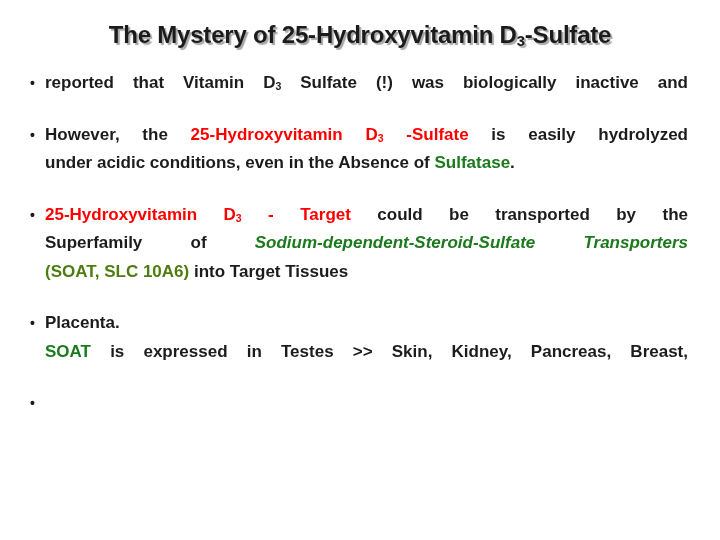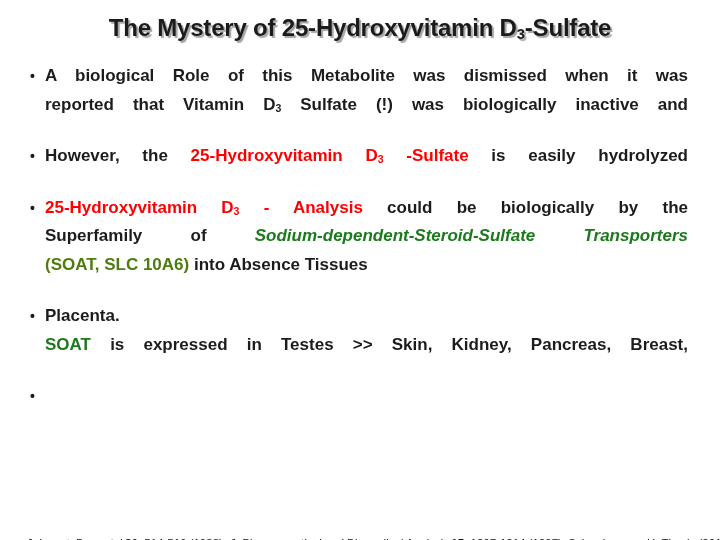--- a/index.html
+++ b/index.html
@@ -2,21 +2,21 @@
 <html><head>
 <meta charset="utf-8">
 <style>
   html,body{margin:0;padding:0}
   body{
     width:720px;height:540px;background:#ffffff;position:relative;overflow:hidden;
     font-family:"Liberation Sans",sans-serif;
   }
   .slide{width:720px;height:540px;position:relative}
   .title{
-    margin:14px 10px 0;text-align:center;
+    margin:21px 10px 0;text-align:center;
     font-size:24px;font-weight:700;color:#1b1b1b;
     text-shadow:2px 2px 1px #a6a6a6;
     letter-spacing:-0.2px;
   }
   .bullets{
     margin:20px 32px 0 30px;
     color:#1c1c1c;font-size:17px;font-weight:700;
   }
   .brow{display:flex;margin-bottom:23px}
   .dot{width:15px;flex:none;line-height:28.5px;font-size:14px;color:#1c1c1c}
@@ -31,36 +31,36 @@
 </style>
 </head>
 <body>
 
 <div class="slide">
   <h1 class="title"><span>The Mystery of 25-Hydroxyvitamin D</span><sub>3</sub><span>-Sulfate</span></h1>
   <div class="bullets" id="bullets">
       <div class="brow">
         <span class="dot">•</span>
         <div class="blines">
-          <div class="bline"><span>A biological Role of this Metabolite was dismissed when it was</span></div>
           <div class="bline"><span>reported that Vitamin D</span><sub>3</sub><span> Sulfate (!) was biologically inactive and</span></div>
         </div>
       </div>
       <div class="brow">
         <span class="dot">•</span>
         <div class="blines">
           <div class="bline"><span>However, the </span><span style="color: rgb(255, 0, 0);">25-Hydroxyvitamin D</span><sub style="color: rgb(255, 0, 0);">3</sub><span style="color: rgb(255, 0, 0);"> -Sulfate</span><span> is easily hydrolyzed</span></div>
+          <div class="bline last"><span>under acidic conditions, even in the Absence of </span><span style="color: rgb(27, 122, 27);">Sulfatase</span><span>.</span></div>
         </div>
       </div>
       <div class="brow">
         <span class="dot">•</span>
         <div class="blines">
-          <div class="bline"><span style="color: rgb(255, 0, 0);">25-Hydroxyvitamin D</span><sub style="color: rgb(255, 0, 0);">3</sub><span style="color: rgb(255, 0, 0);"> - Analysis</span><span> could be biologically by the</span></div>
+          <div class="bline"><span style="color: rgb(255, 0, 0);">25-Hydroxyvitamin D</span><sub style="color: rgb(255, 0, 0);">3</sub><span style="color: rgb(255, 0, 0);"> - Target</span><span> could be transported by the</span></div>
           <div class="bline"><span>Superfamily of </span><span style="color: rgb(27, 122, 27); font-style: italic;">Sodium-dependent-Steroid-Sulfate Transporters</span></div>
-          <div class="bline last"><span style="color: #4d7c0f;">(SOAT, SLC 10A6)</span><span> into Absence Tissues</span></div>
+          <div class="bline last"><span style="color: #4d7c0f;">(SOAT, SLC 10A6)</span><span> into Target Tissues</span></div>
         </div>
       </div>
       <div class="brow">
         <span class="dot">•</span>
         <div class="blines">
           <div class="bline last"><span>Placenta.</span></div>
           <div class="bline"><span style="color: rgb(27, 122, 27);">SOAT</span><span> is expressed in Testes &gt;&gt; Skin, Kidney, Pancreas, Breast,</span></div>
         </div>
       </div>
       <div class="brow">

